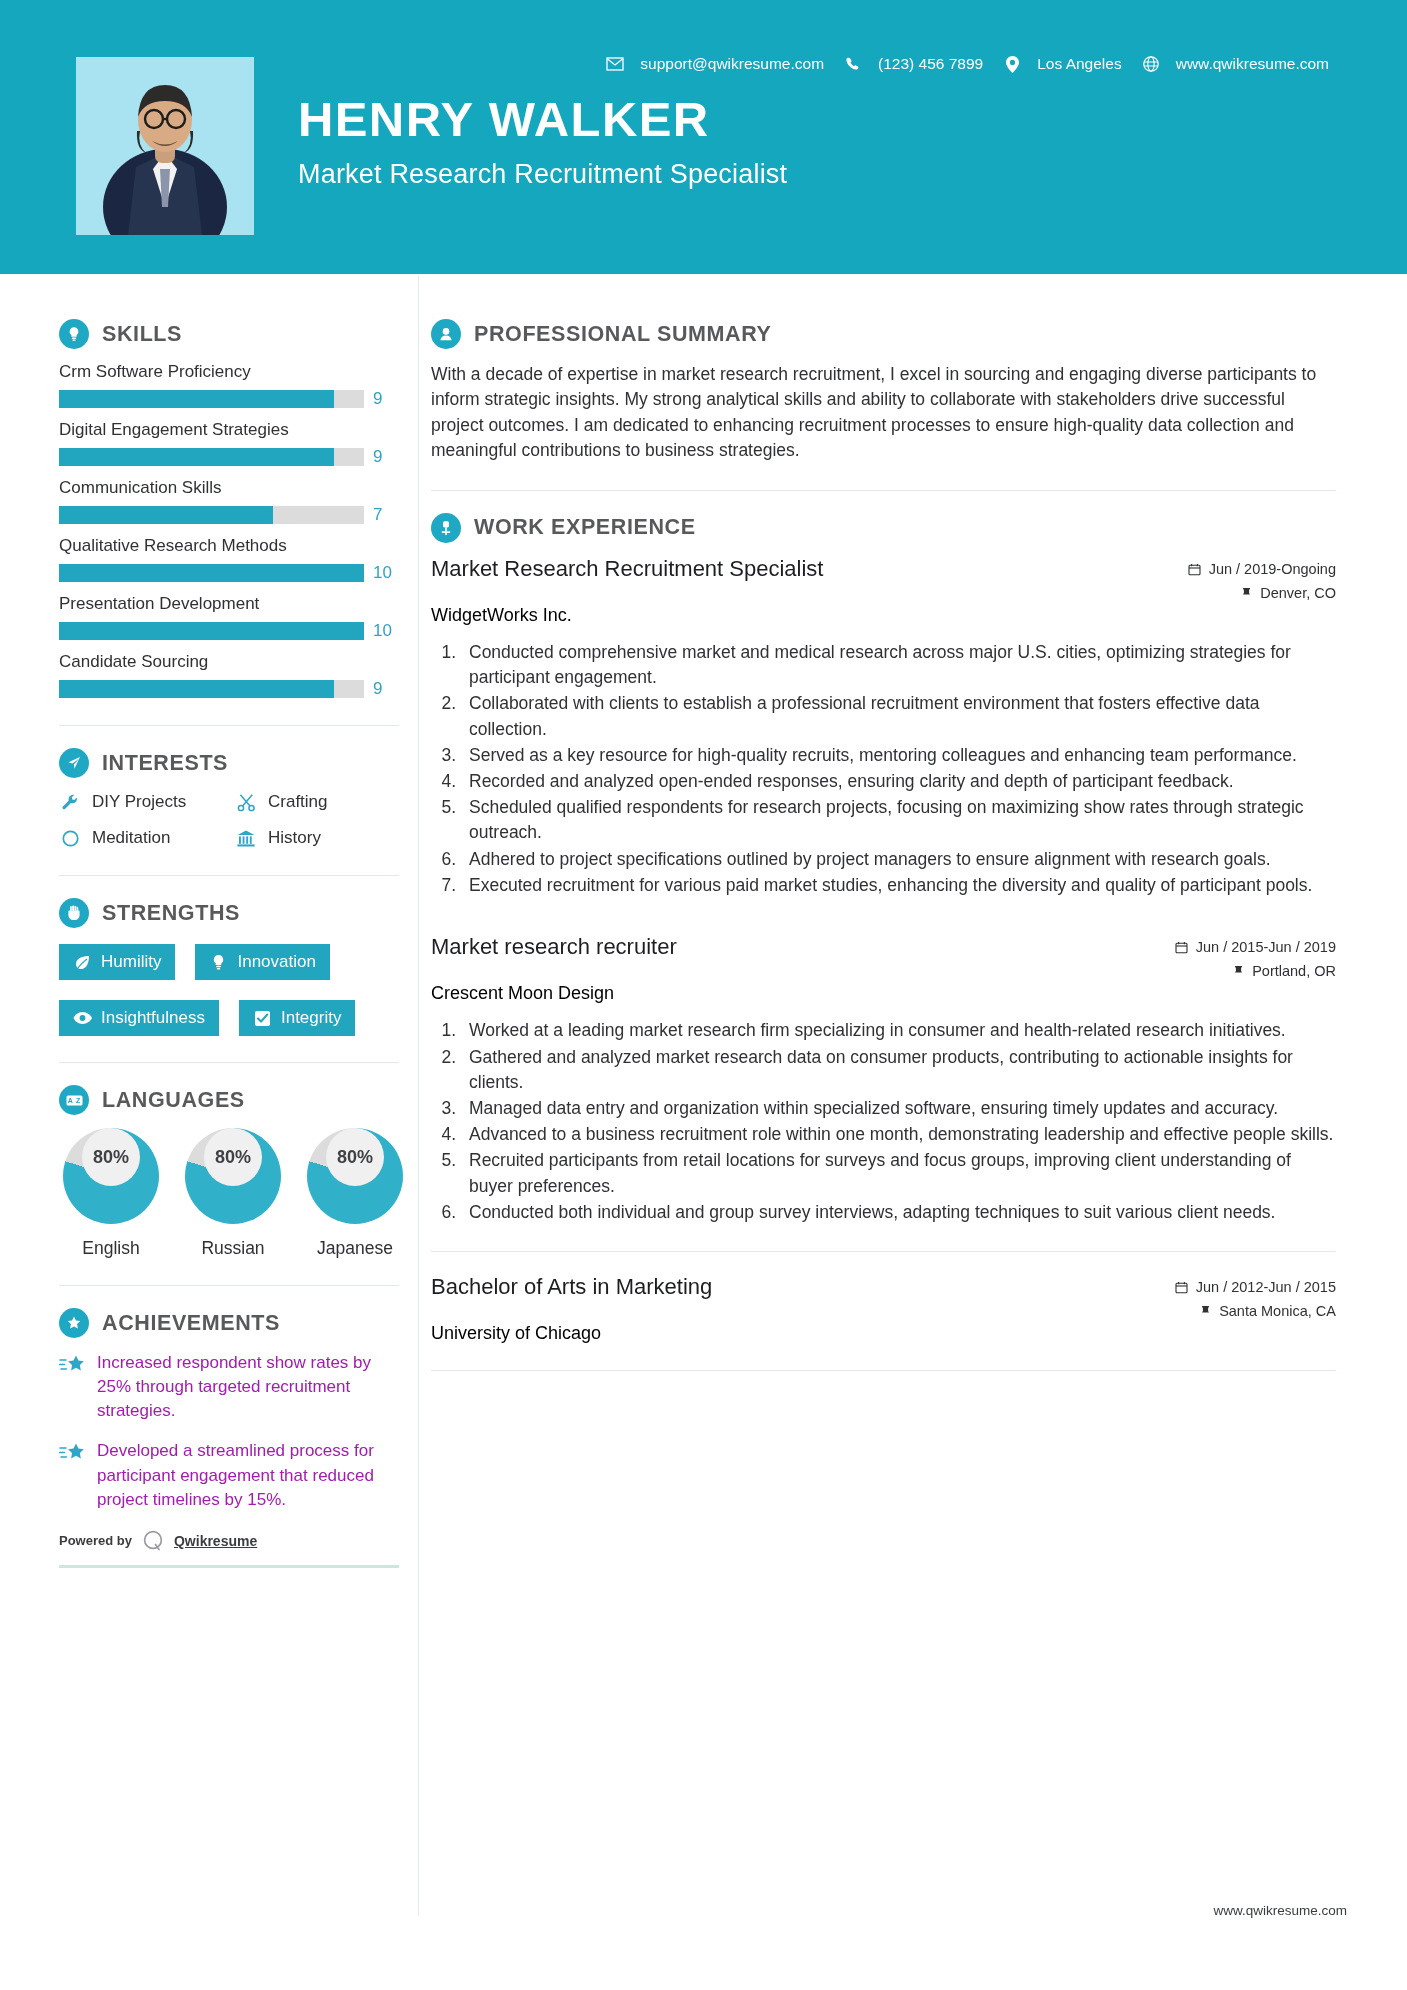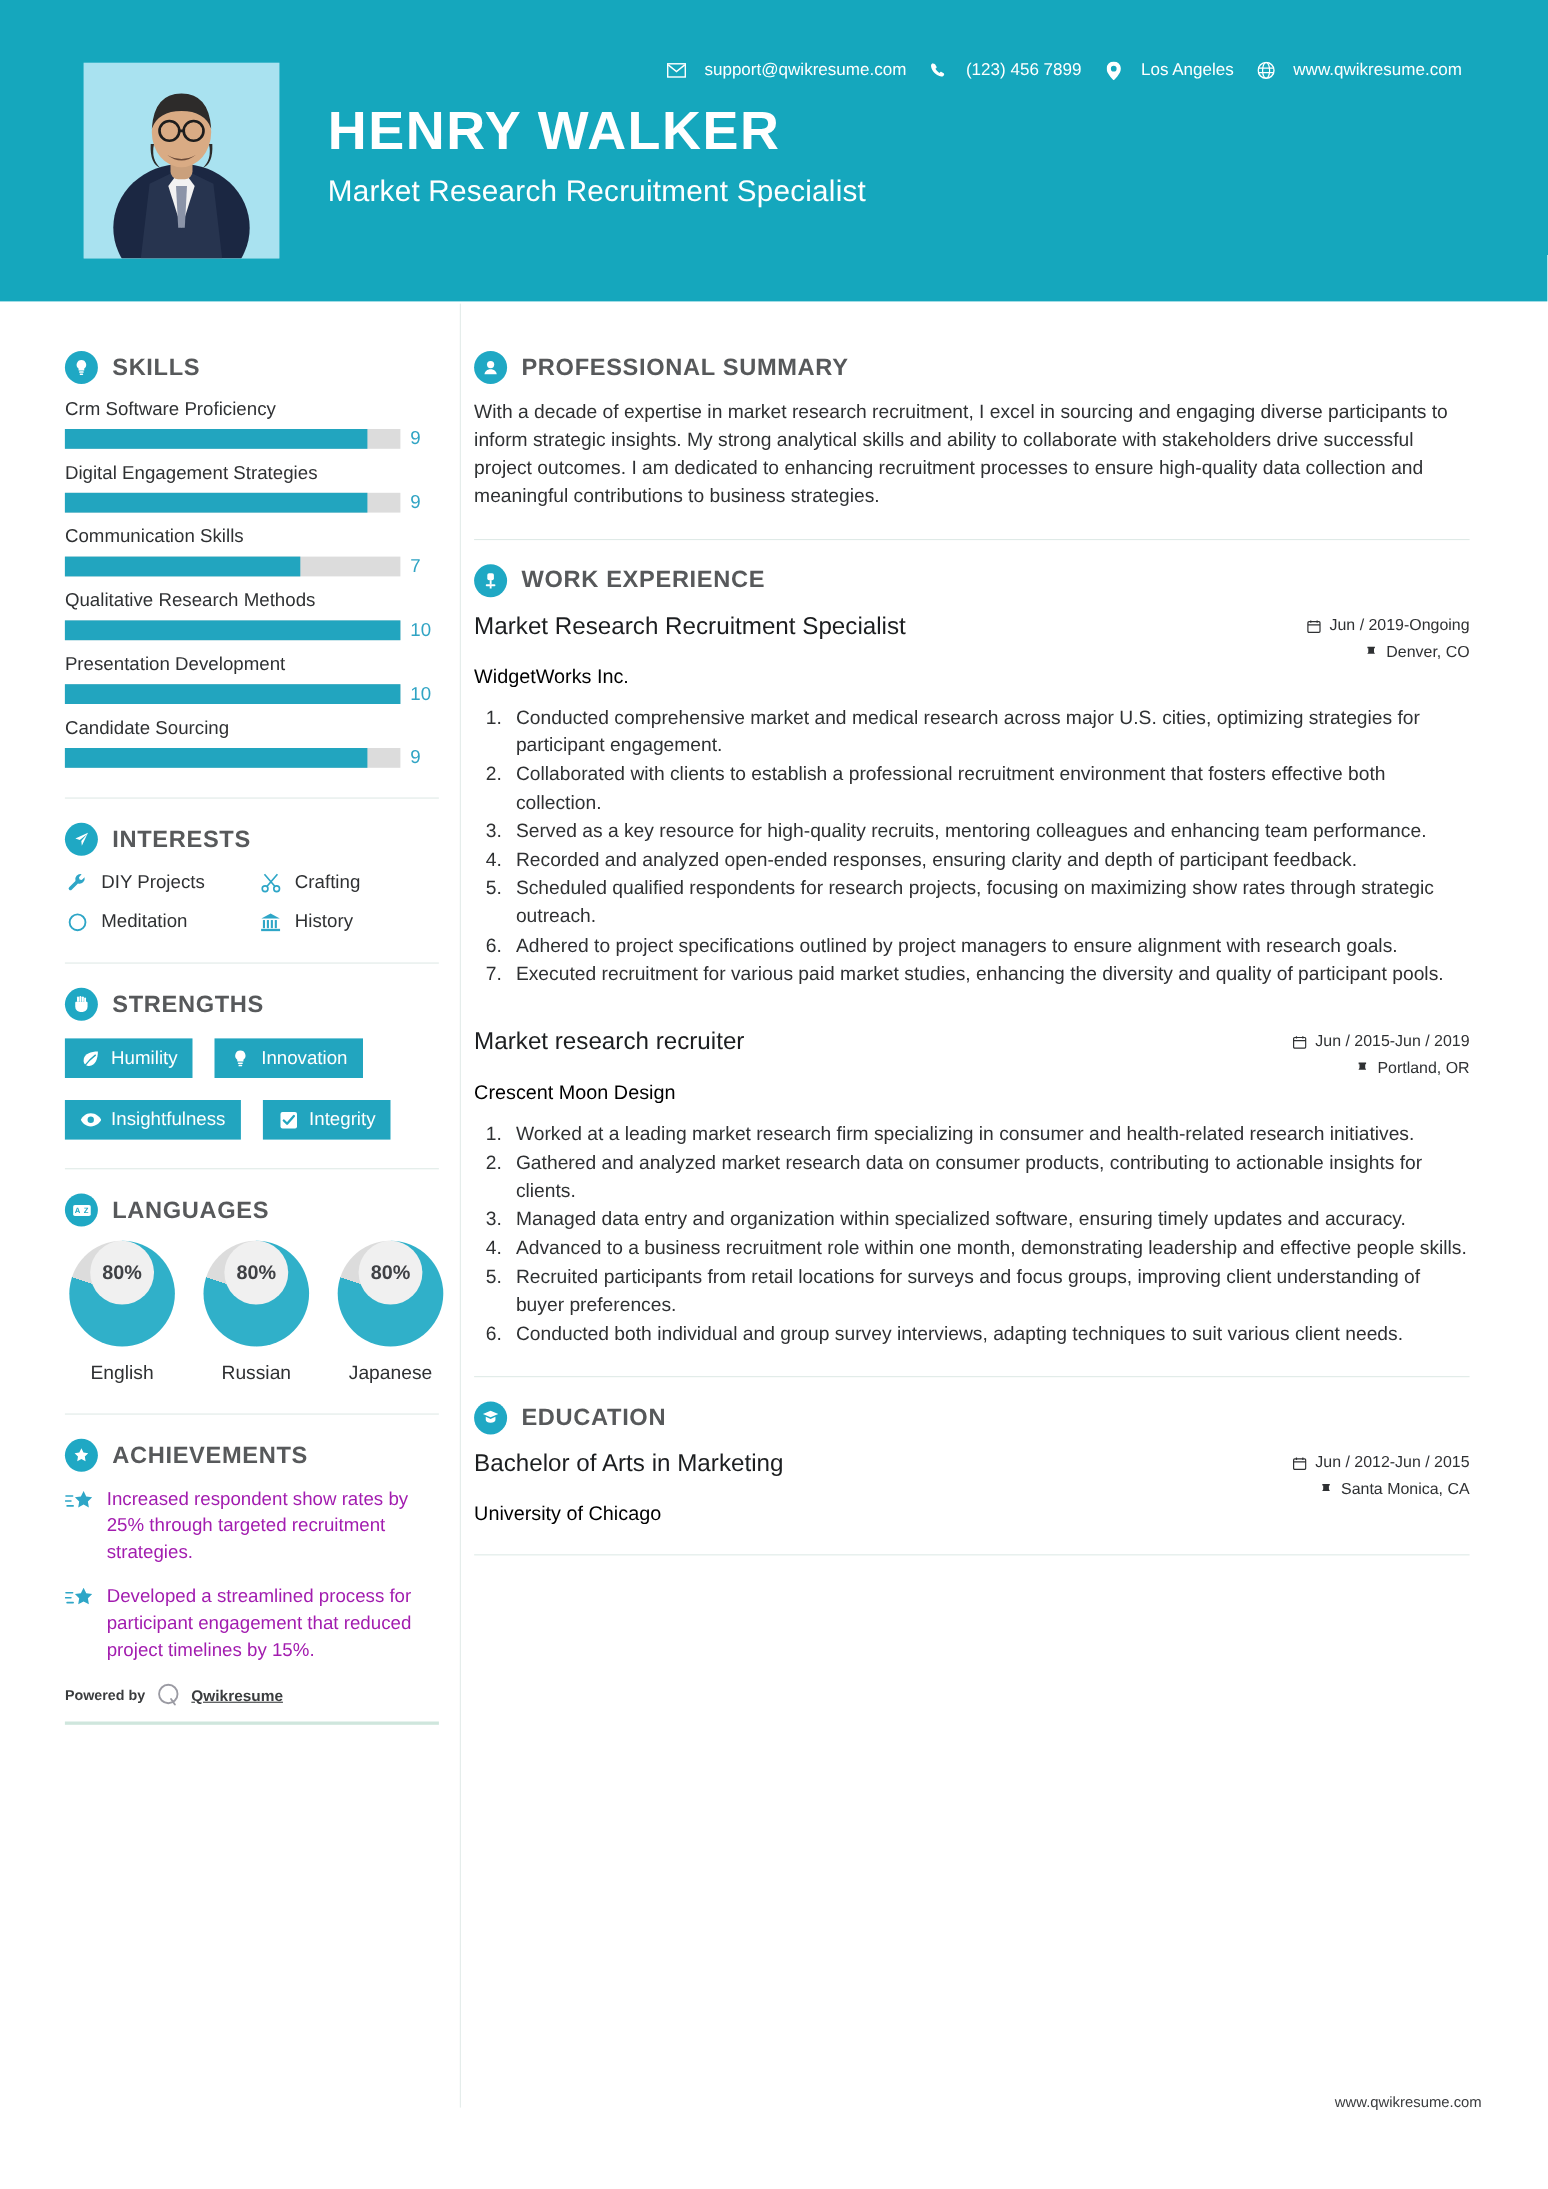--- a/index.html
+++ b/index.html
@@ -547,21 +547,21 @@
                     <path d="M5.5 12.6V7.4M2 7.4h7l-.9-1.5V2.4h.8V1H2.1v1.4h.8v3.5L2 7.4z" fill="#2f3133"></path>
                   </svg>
               </span>
               <span>Denver, CO</span>
             </div>
           </div>
         </div>
         <div class="exp-company">WidgetWorks Inc.</div>
         <ol class="exp-list">
           <li>Conducted comprehensive market and medical research across major U.S. cities, optimizing strategies for participant engagement.</li>
-          <li>Collaborated with clients to establish a professional recruitment environment that fosters effective both collection.</li>
+          <li>Collaborated with clients to establish a professional recruitment environment that fosters effective data collection.</li>
           <li>Served as a key resource for high-quality recruits, mentoring colleagues and enhancing team performance.</li>
           <li>Recorded and analyzed open-ended responses, ensuring clarity and depth of participant feedback.</li>
           <li>Scheduled qualified respondents for research projects, focusing on maximizing show rates through strategic outreach.</li>
           <li>Adhered to project specifications outlined by project managers to ensure alignment with research goals.</li>
           <li>Executed recruitment for various paid market studies, enhancing the diversity and quality of participant pools.</li>
         </ol>
       </div>
 
       <div class="spacer-exp"></div>
 
@@ -595,29 +595,20 @@
           <li>Gathered and analyzed market research data on consumer products, contributing to actionable insights for clients.</li>
           <li>Managed data entry and organization within specialized software, ensuring timely updates and accuracy.</li>
           <li>Advanced to a business recruitment role within one month, demonstrating leadership and effective people skills.</li>
           <li>Recruited participants from retail locations for surveys and focus groups, improving client understanding of buyer preferences.</li>
           <li>Conducted both individual and group survey interviews, adapting techniques to suit various client needs.</li>
         </ol>
       </div>
 
       <div class="hr-main"></div>
 
-      <div class="sec-head">
-        <span class="sec-ico">
-          <svg width="18" height="18" viewBox="0 0 18 18">
-              <path d="M9 2.4L2 5.4l7 3 7-3-7-3z" fill="#fff"></path>
-              <path d="M4.6 8v3c0 1.4 2 2.5 4.4 2.5s4.4-1.1 4.4-2.5V8L9 10 4.6 8z" fill="#fff"></path>
-            </svg>
-        </span>
-        <span class="sec-title">EDUCATION</span>
-      </div>
       <div class="exp">
         <div class="exp-top">
           <div class="exp-role">Bachelor of Arts in Marketing</div>
           <div class="exp-meta">
             <div class="exp-date">
               <span class="meta-ico">
                 <svg width="13" height="13" viewBox="0 0 13 13">
                     <rect x="1" y="2.2" width="11" height="9.6" rx="1" fill="none" stroke="#2f3133" stroke-width="1.1"></rect>
                     <path d="M1 5h11" stroke="#2f3133" stroke-width="1.1"></path>
                     <path d="M3.6 1v2.2M9.4 1v2.2" stroke="#2f3133" stroke-width="1.1"></path>

